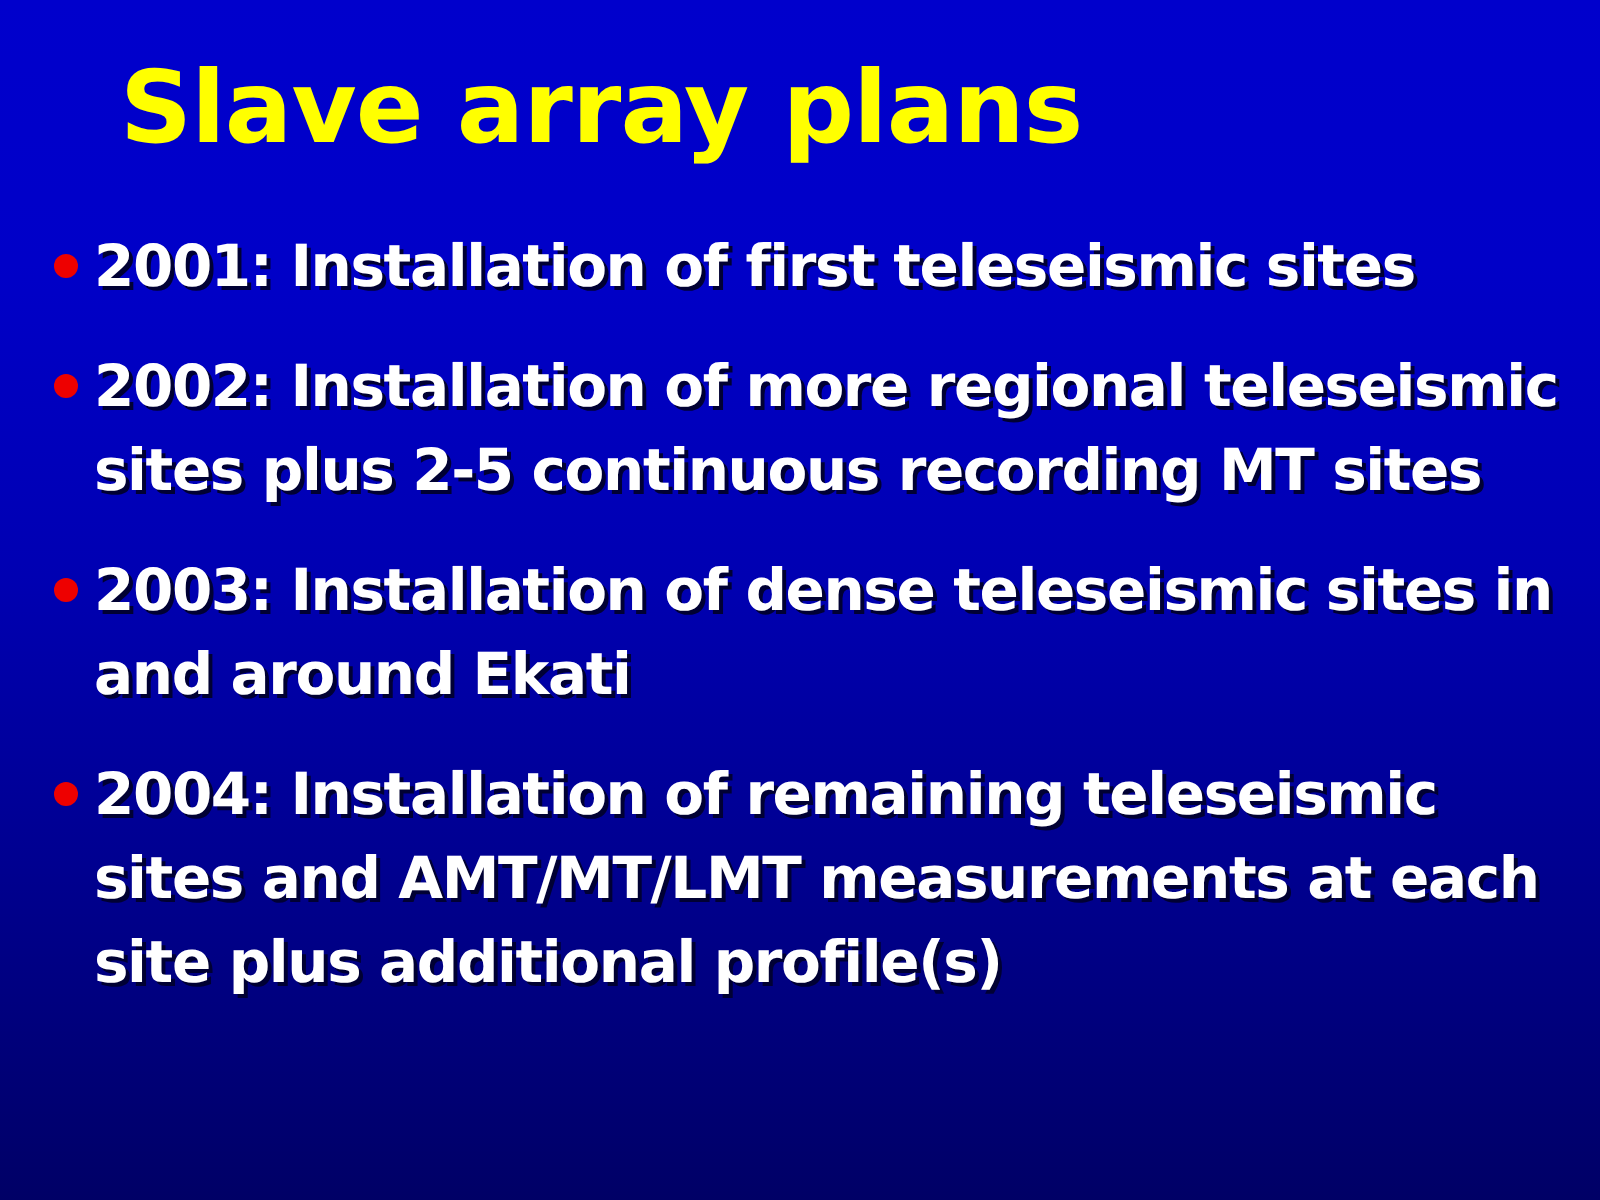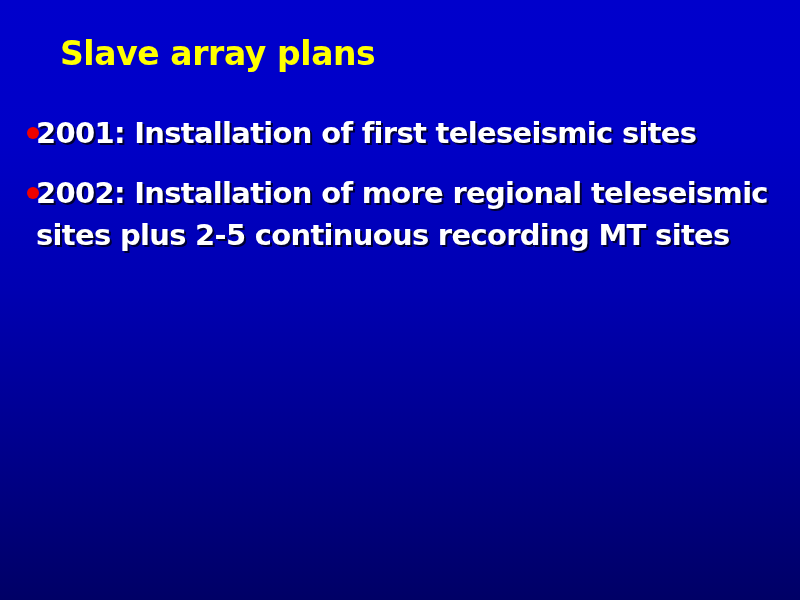--- a/index.html
+++ b/index.html
@@ -20,36 +20,36 @@
     background: linear-gradient(to bottom, #0000cc 0%, #0000c8 22%, #0000b2 48%, #000090 72%, #000066 100%);
     overflow: hidden;
   }
   .slide-title {
     position: absolute;
     left: 60px;
     top: 32px;
     width: 700px;
     color: #ffff00;
     font-family: "DejaVu Sans", "Liberation Sans", sans-serif;
-    font-size: 33px;
+    font-size: 50px;
     font-weight: bold;
     line-height: 44px;
     letter-spacing: -0.4px;
     white-space: nowrap;
   }
   .body-list {
     position: absolute;
     left: 0;
     top: 112px;
     width: 800px;
   }
   .bullet-row {
     position: relative;
     display: block;
-    padding-left: 36px;
+    padding-left: 47px;
     padding-right: 14px;
     margin-bottom: 18px;
   }
   .bullet-dot {
     position: absolute;
     left: 27px;
     top: 15px;
     width: 12px;
     height: 12px;
     border-radius: 50%;
@@ -78,16 +78,24 @@
     <div class="bullet-row">
       <span class="bullet-dot"></span>
       <span class="bullet-text">2001: Installation of first teleseismic sites</span>
     </div>
 
     <div class="bullet-row">
       <span class="bullet-dot"></span>
       <span class="bullet-text">2002: Installation of more regional teleseismic sites plus 2-5 continuous recording MT sites</span>
     </div>
 
+    <div class="bullet-row">
+      <span class="bullet-dot"></span>
+      <span class="bullet-text">2003: Installation of dense teleseismic sites in and around Ekati</span>
+    </div>
 
+    <div class="bullet-row">
+      <span class="bullet-dot"></span>
+      <span class="bullet-text">2004: Installation of remaining teleseismic sites and AMT/MT/LMT measurements at each site plus additional profile(s)</span>
+    </div>
 
   </div>
 </div>
 
 </body></html>

